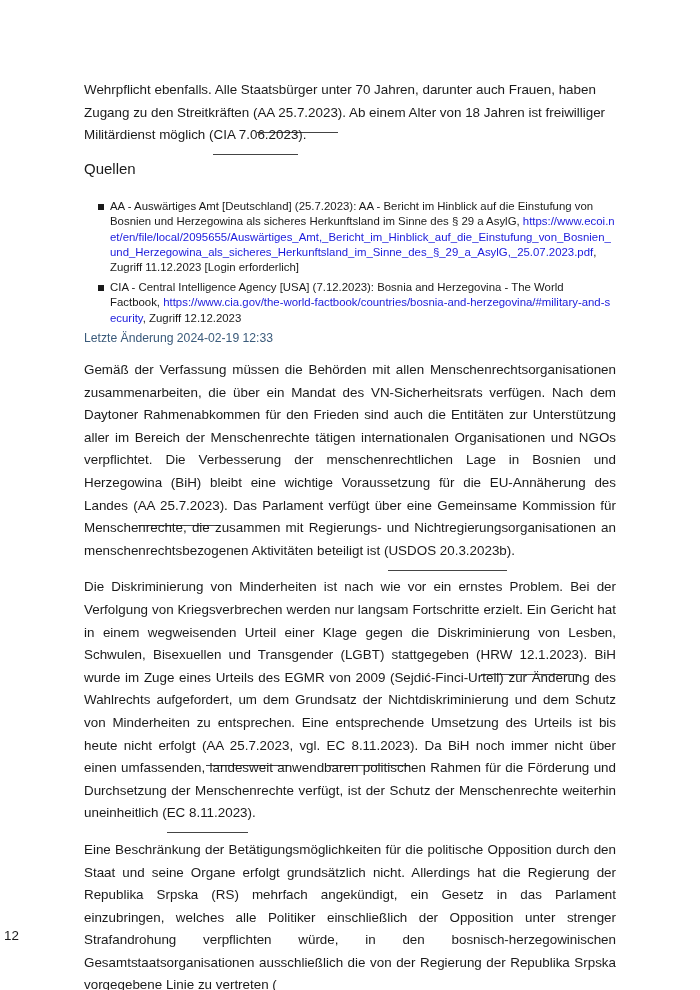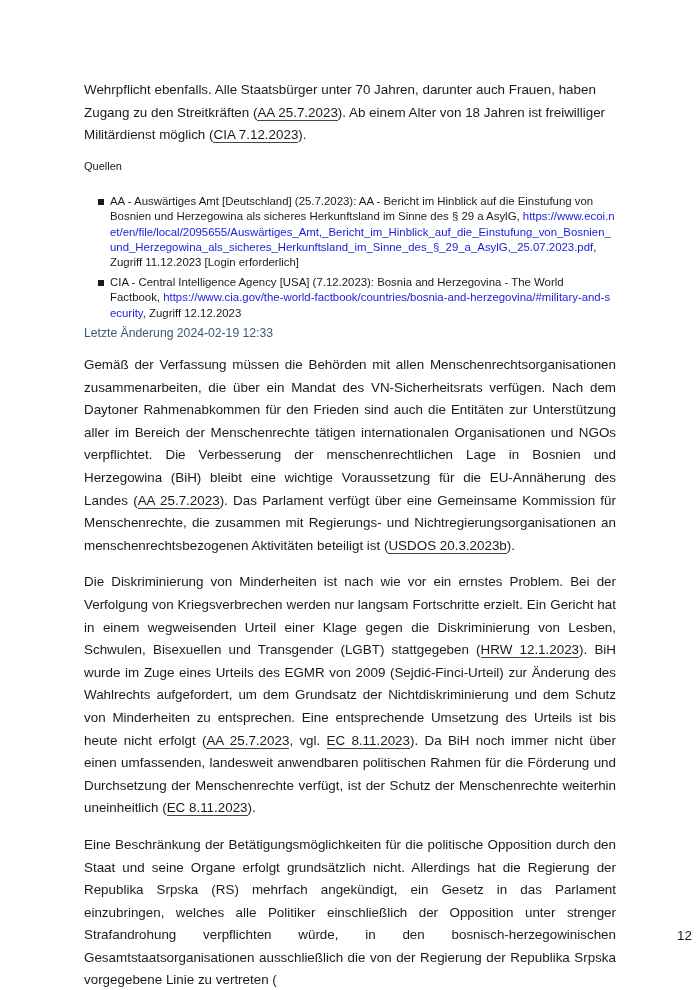--- a/index.html
+++ b/index.html
@@ -1,38 +1,38 @@
 <!DOCTYPE html>
 <html><head>
   <meta charset="utf-8">
   <style>
     html, body { margin: 0; padding: 0; background: #ffffff; }
     body { width: 700px; height: 990px; position: relative; overflow: hidden;
            font-family: "Liberation Sans", sans-serif; color: #1a1a1a; }
     .page { position: absolute; left: 84px; top: 79px; width: 532px; }
     .p { font-size: 13.4px; line-height: 22.6px; text-align: justify; margin: 0; }
     .p-first { text-align: left; }
-    .cite { text-decoration: none; border-bottom: 1px solid #444; padding-bottom: 0px; color: #1a1a1a; }
-    .quellen { font-size: 11px; margin-top: 13px; margin-bottom: 16px; }
+    .cite { text-decoration: none; border-bottom: 1px solid #444; padding-bottom: 12px; color: #1a1a1a; }
+    .quellen { font-size: 15px; margin-top: 13px; margin-bottom: 16px; }
     .src-list { list-style: none; margin: 22px 0 0 0; padding: 0 0 0 14px; }
     .src-item { position: relative; padding-left: 12px; font-size: 11.4px; line-height: 15.4px; margin-bottom: 4px; }
     .bullet { position: absolute; left: 0; top: 5px; width: 6px; height: 6px; background: #1a1a1a; }
     .link { color: #1a1adc; text-decoration: none; word-break: break-all; text-align: right; }
     .heading { margin-top: 27px; font-size: 13.2px; font-weight: bold; color: #3a5a7a; }
     .heading .num { display: inline-block; width: 26px; }
     .changed { font-size: 12.2px; color: #3a5a7a; margin-top: 5px; }
     .section-p { margin-top: 14px; }
-    .pagenum { position: absolute; top: 928px; left: 12px; width: 680px; text-align: right; font-size: 13.4px; }
+    .pagenum { position: absolute; top: 928px; left: 4px; width: 680px; text-align: left; font-size: 13.4px; }
   </style>
 </head>
 <body>
 
 <div class="page">
 
-  <p class="p p-first"><span>Wehrpflicht ebenfalls. Alle Staatsbürger unter 70 Jahren, darunter auch Frauen, haben Zugang zu den Streitkräften (</span><a class="cite">AA 25.7.2023</a><span>). Ab einem Alter von 18 Jahren ist freiwilliger Militärdienst möglich (</span><a class="cite">CIA 7.12.2023</a><span>).</span></p>
+  <p class="p p-first"><span>Wehrpflicht ebenfalls. Alle Staatsbürger unter 70 Jahren, darunter auch Frauen, haben Zugang zu den Streitkräften (</span><a class="cite">AA 25.7.2023</a><span>). Ab einem Alter von 18 Jahren ist freiwilliger Militärdienst möglich (</span><a class="cite">CIA 7.06.2023</a><span>).</span></p>
 
   <div class="quellen">Quellen</div>
 
   <ul class="src-list">
     <li class="src-item">
       <span class="bullet"></span>
       <span>AA - Auswärtiges Amt [Deutschland] (25.7.2023): AA - Bericht im Hinblick auf die Einstufung von Bosnien und Herzegowina als sicheres Herkunftsland im Sinne des § 29 a AsylG, </span><a class="link">https://www.ecoi.net/en/file/local/2095655/Auswärtiges_Amt,_Bericht_im_Hinblick_auf_die_Einstufung_von_Bosnien_und_Herzegowina_als_sicheres_Herkunftsland_im_Sinne_des_§_29_a_AsylG,_25.07.2023.pdf</a><span>, Zugriff 11.12.2023 [Login erforderlich]</span>
     </li>
     <li class="src-item">
       <span class="bullet"></span>

